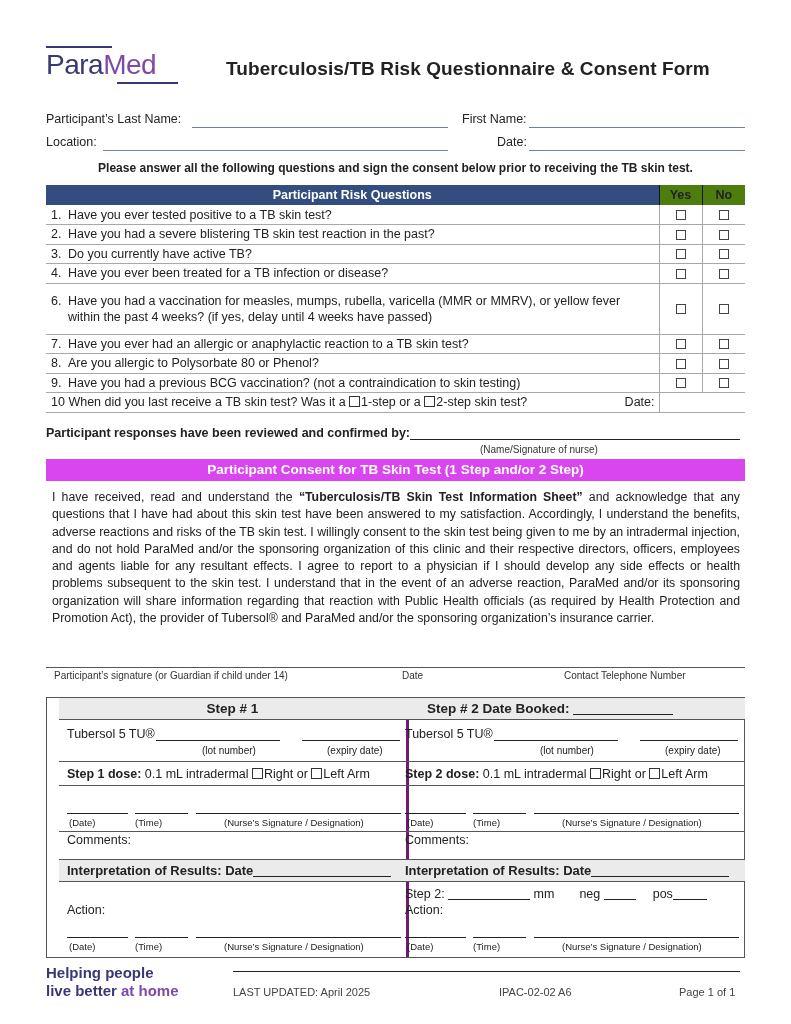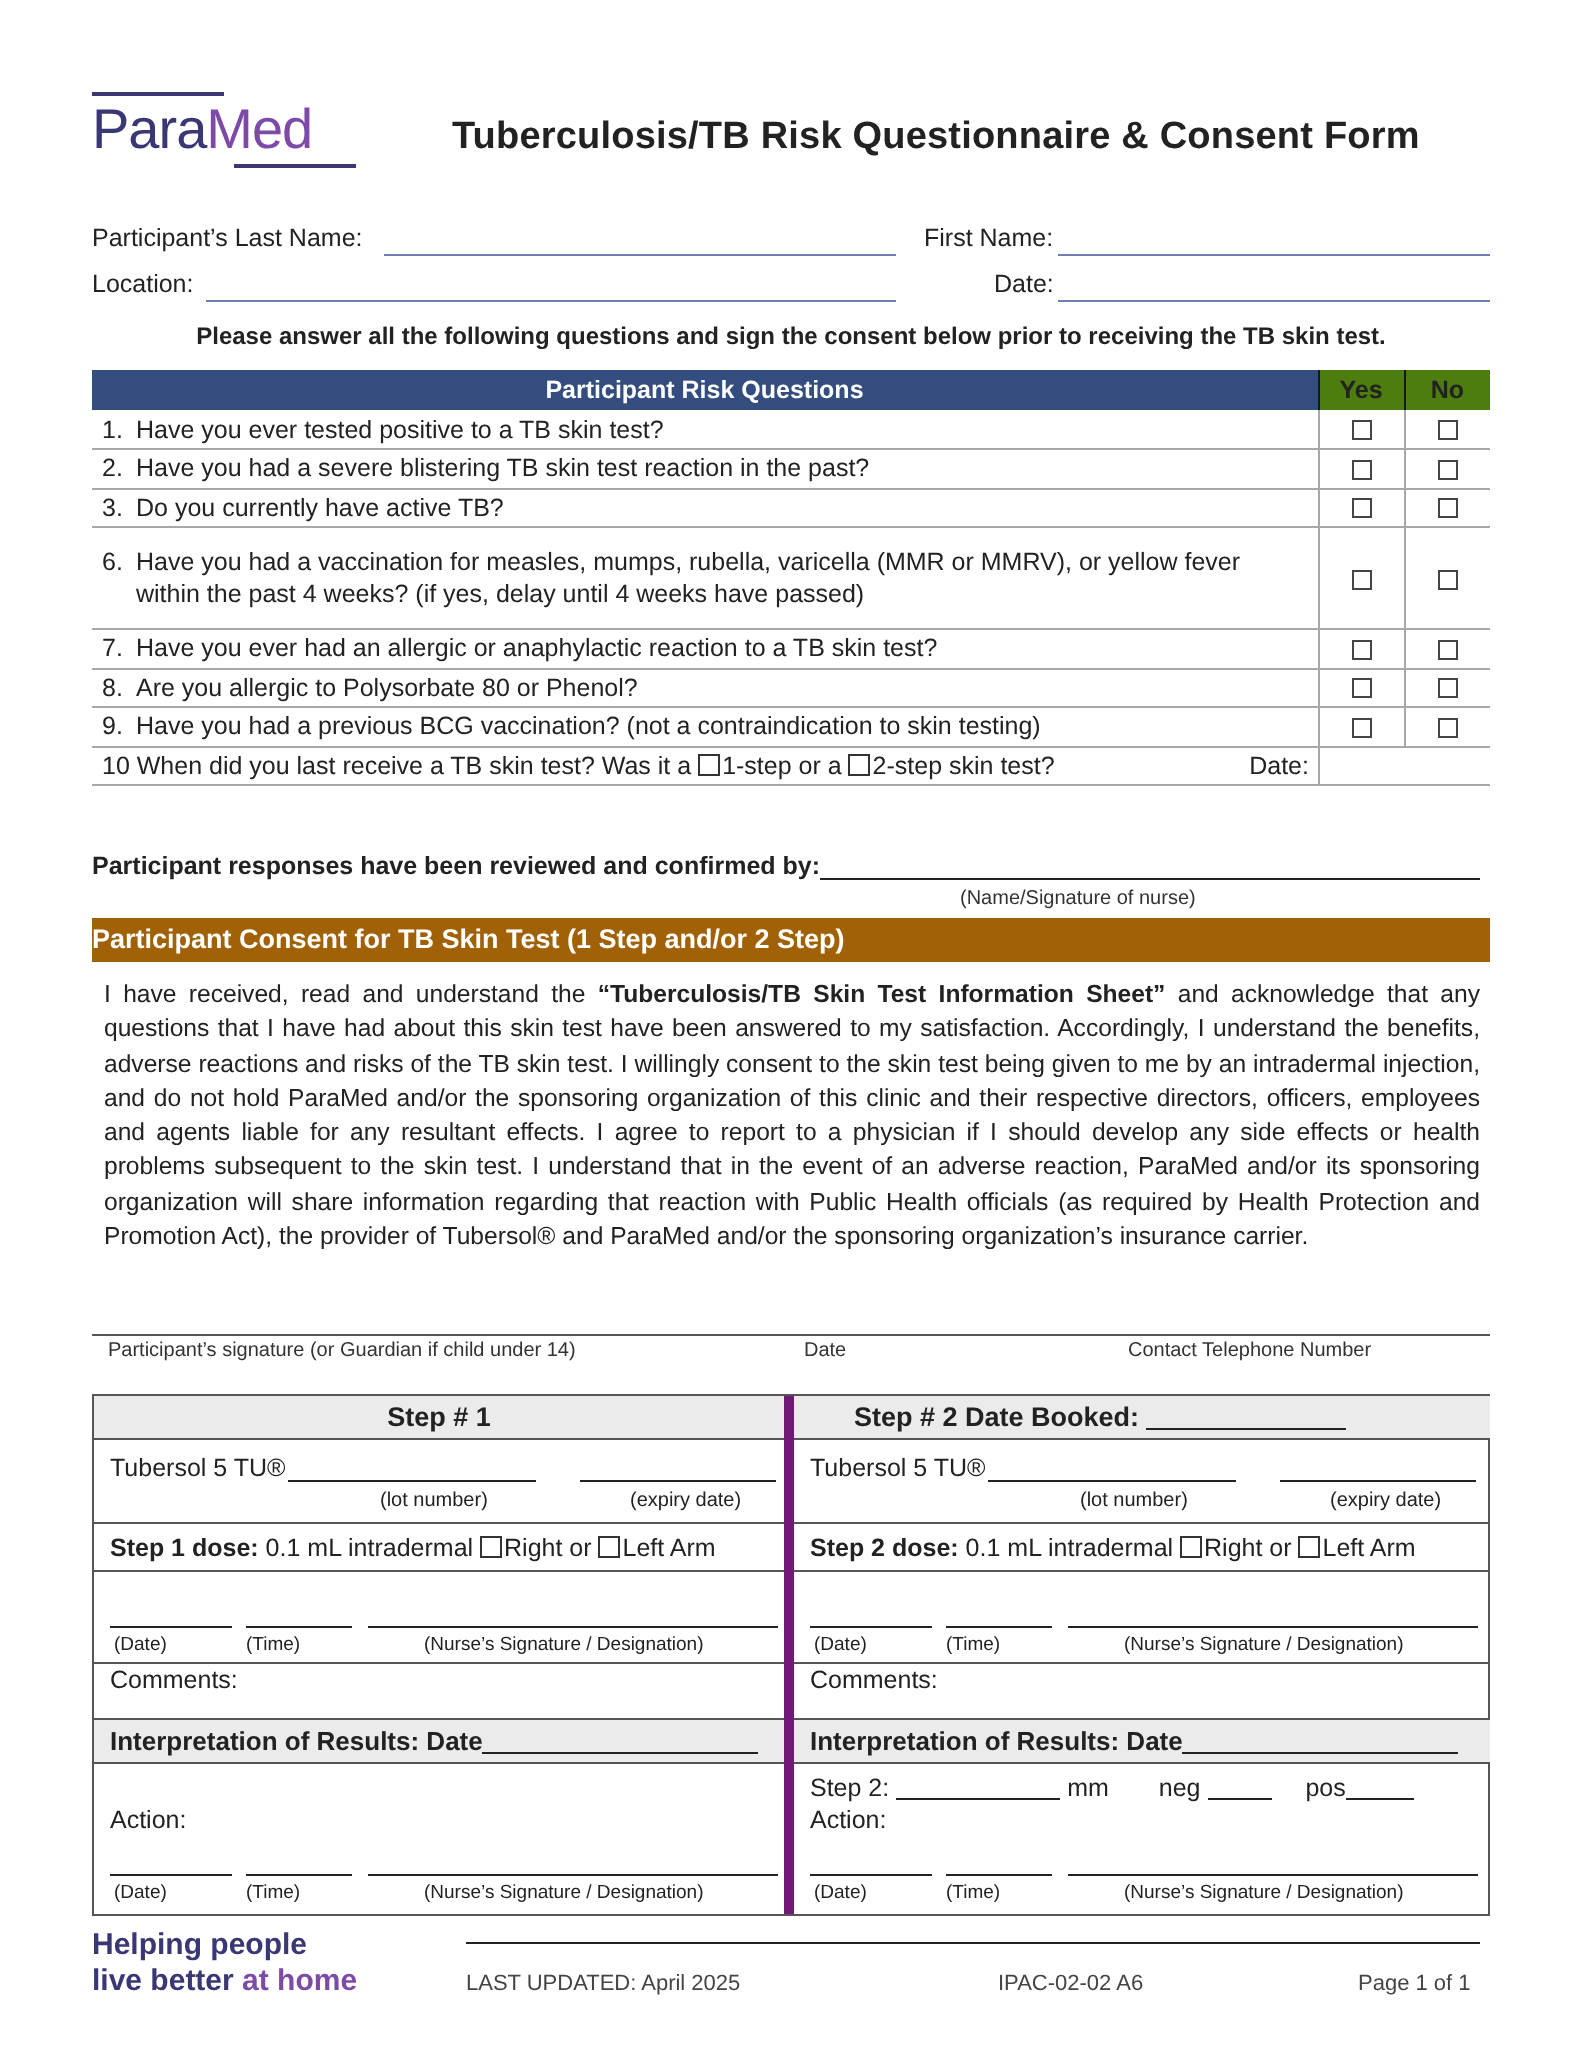--- a/index.html
+++ b/index.html
@@ -34,32 +34,32 @@
   .risk tr.tall td { height: 51px; line-height: 16px; }
   .chk { display: inline-block; width: 10px; height: 10px; border: 1px solid #444; vertical-align: middle; background: #fff; }
   .qnum { display: inline-block; width: 17px; }
   .q6text { display: inline-block; vertical-align: top; }
   .inlinechk { display: inline-block; width: 11px; height: 11px; border: 1px solid #333; vertical-align: -1px; margin-right: 1px; }
 
   .review { left: 46px; top: 426px; font-size: 12.5px; font-weight: bold; }
   .review-line { left: 410px; top: 439px; width: 330px; height: 1px; background: #222; }
   .review-sub { left: 480px; top: 444px; font-size: 10px; color: #333; }
 
-  .consent-bar { left: 46px; top: 459px; width: 699px; height: 22px; background: #a16207; color: #fff; font-size: 13.5px; font-weight: bold; text-align: left; line-height: 22px; }
+  .consent-bar { left: 46px; top: 459px; width: 699px; height: 22px; background: #d946ef; color: #fff; font-size: 13.5px; font-weight: bold; text-align: center; line-height: 22px; }
 
   .consent-text { left: 52px; top: 489px; width: 688px; font-size: 12.3px; line-height: 17.3px; text-align: justify; color: #222; }
   .consent-text b { font-weight: bold; }
 
   .sig-line { left: 46px; top: 667px; width: 699px; height: 1px; background: #555; }
   .sig-lbl { top: 670px; font-size: 10px; color: #333; }
 
   
   .steps { left: 46px; top: 697px; width: 699px; height: 261px; border: 1px solid #555; }
   .col { position: absolute; top: 0; height: 100%; }
-  .col.c1 { left: 0; width: 350px; border-right: 5px solid #701a75; }
+  .col.c1 { left: 12px; width: 350px; border-right: 3px solid #701a75; }
   .col.c2 { left: 350px; width: 348px; }
   .row { position: absolute; left: 0; right: 0; }
   .hdr { top: 0; height: 22px; background: #ebebeb; border-bottom: 1px solid #555; font-weight: bold; font-size: 13.5px; line-height: 22px; }
   .hdr.center { text-align: center; }
   .hdr .h2 { padding-left: 30px; }
   .underline-blank { display: inline-block; border-bottom: 1px solid #222; height: 14px; vertical-align: -2px; }
 
   .tub { top: 22px; height: 42px; border-bottom: 1px solid #555; }
   .tub .lbl { position: absolute; left: 8px; top: 7px; font-size: 12.5px; }
   .tub .l1 { position: absolute; left: 97px; top: 20px; width: 124px; height: 1px; background: #222; }
@@ -127,20 +127,25 @@
       <td class="cb"><span class="chk"></span></td>
       <td class="cb"><span class="chk"></span></td>
     </tr>
     <tr>
       <td><span class="qnum">2.</span><span>Have you had a severe blistering TB skin test reaction in the past?</span></td>
       <td class="cb"><span class="chk"></span></td>
       <td class="cb"><span class="chk"></span></td>
     </tr>
     <tr>
       <td><span class="qnum">3.</span><span>Do you currently have active TB?</span></td>
+      <td class="cb"><span class="chk"></span></td>
+      <td class="cb"><span class="chk"></span></td>
+    </tr>
+    <tr>
+      <td><span class="qnum">4.</span><span>Have you ever been treated for a TB infection or disease?</span></td>
       <td class="cb"><span class="chk"></span></td>
       <td class="cb"><span class="chk"></span></td>
     </tr>
     <tr class="tall">
       <td><span class="qnum" style="vertical-align:top;">6.</span><span class="q6text"><span>Have you had a vaccination for measles, mumps, rubella, varicella (MMR or MMRV), or yellow fever</span><br><span>within the past 4 weeks? (if yes, delay until 4 weeks have passed)</span></span></td>
       <td class="cb"><span class="chk"></span></td>
       <td class="cb"><span class="chk"></span></td>
     </tr>
     <tr>
       <td><span class="qnum">7.</span><span>Have you ever had an allergic or anaphylactic reaction to a TB skin test?</span></td>

